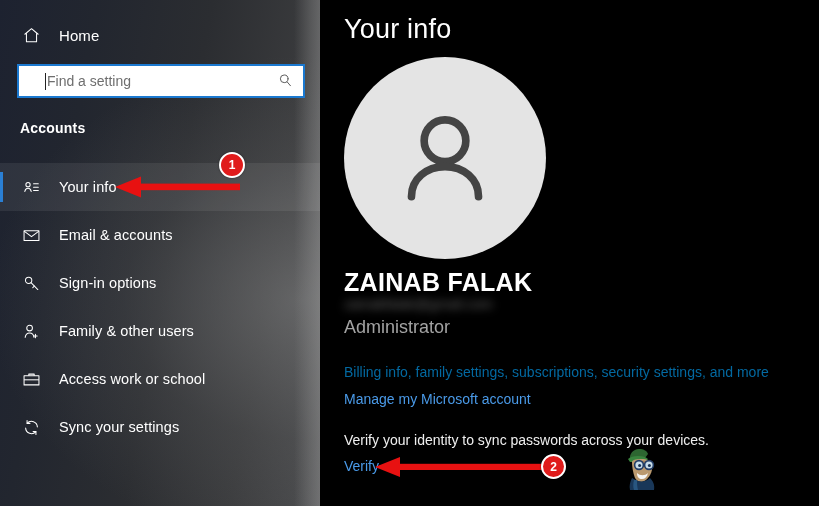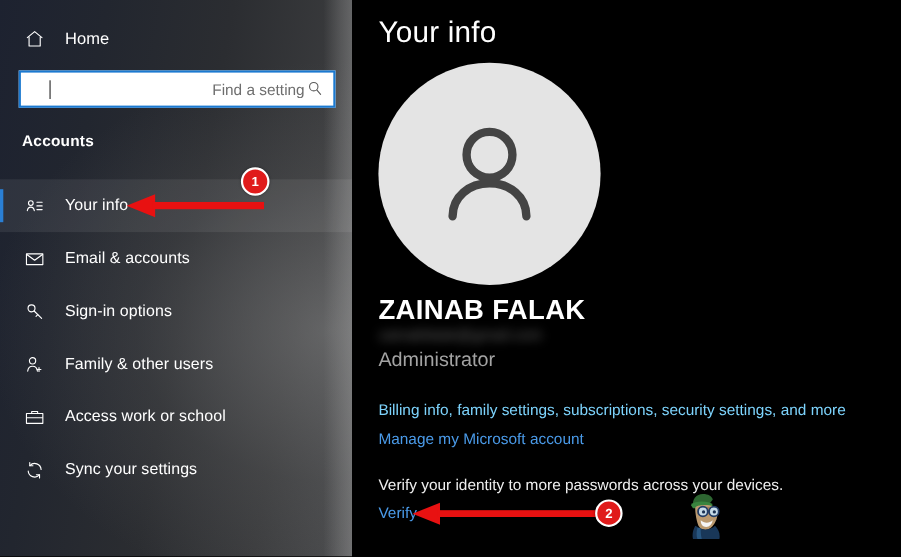--- a/index.html
+++ b/index.html
@@ -11,21 +11,20 @@
     position:relative;
   }
 
   
   .sidebar{
     position:absolute; left:0; top:0; width:320px; height:506px;
     background:
       radial-gradient(ellipse 420px 330px at 300px 300px, rgba(150,150,150,0.42) 0%, rgba(110,110,110,0.20) 42%, rgba(0,0,0,0) 74%),
       linear-gradient(100deg, #1d2230 0%, #22262f 24%, #2b2d31 52%, #3a3b3d 78%, #4b4c4e 100%);
     overflow:hidden;
-    text-align:right;
   }
   .sb-edge{
     position:absolute; right:0; top:0; width:26px; height:100%;
     background:linear-gradient(90deg, rgba(120,120,120,0) 0%, rgba(150,150,150,0.30) 60%, rgba(160,160,160,0.42) 100%);
     pointer-events:none;
   }
 
   .home-row{
     position:absolute; left:0; top:18px; height:34px; width:320px;
     display:flex; align-items:center; padding-left:20px;
@@ -84,21 +83,21 @@
     font-size:14px; color:#b9b9b9;
     filter:blur(5px); opacity:.55; white-space:nowrap;
     -webkit-user-select:none; user-select:none;
   }
   .user-role{
     position:absolute; left:24px; top:317px;
     font-size:18px; color:#a3a3a3;
   }
   .billing-text{
     position:absolute; left:24px; top:364px;
-    font-size:14px; color:#7dd3fc; white-space:nowrap;
+    font-size:14px; color:#0369a1; white-space:nowrap;
   }
   .link{
     color:#4a9ae8; font-size:14px; text-decoration:none; white-space:nowrap;
   }
   .manage-link{ position:absolute; left:24px; top:391px; }
   .verify-text{
     position:absolute; left:24px; top:432px;
     font-size:14px; color:#efefef; white-space:nowrap;
   }
   .verify-link{ position:absolute; left:24px; top:458px; }
@@ -233,21 +232,21 @@
     </svg>
   </div>
 
   <div class="user-name">ZAINAB FALAK</div>
   <div class="user-email">zainabfalak@gmail.com</div>
   <div class="user-role">Administrator</div>
 
   <div class="billing-text">Billing info, family settings, subscriptions, security settings, and more</div>
   <a href="#" class="link manage-link">Manage my Microsoft account</a>
 
-  <div class="verify-text">Verify your identity to more passwords across your devices.</div>
+  <div class="verify-text">Verify your identity to sync passwords across your devices.</div>
   <a href="#" class="link verify-link">Verify</a>
 
   <svg class="watermark" viewBox="0 0 46 48">
     <path d="M10 16c-1-6 3-11 9-11 5 0 8 2 9 5l-3 4z" fill="#2f6b33"></path>
     <path d="M8 15c2-2 6-3 10-3 5 0 8 1 10 3l-2 3H10z" fill="#3c8a41"></path>
     <path d="M12 18c0-2 4-3 9-3 6 0 10 2 11 5 1 5-1 12-6 16-4 3-9 2-11-2-2-5-3-12-3-16z" fill="#c2a074"></path>
     <path d="M14 19c2-1 6-2 10-2 4 0 7 1 8 3l-2 3H14z" fill="#a8855c"></path>
     <circle cx="19" cy="21" r="4.4" fill="#cfe4f2" stroke="#24406b" stroke-width="1.6"></circle>
     <circle cx="29" cy="21" r="4.4" fill="#cfe4f2" stroke="#24406b" stroke-width="1.6"></circle>
     <path d="M23.4 21h1.6" stroke="#24406b" stroke-width="1.6"></path>

